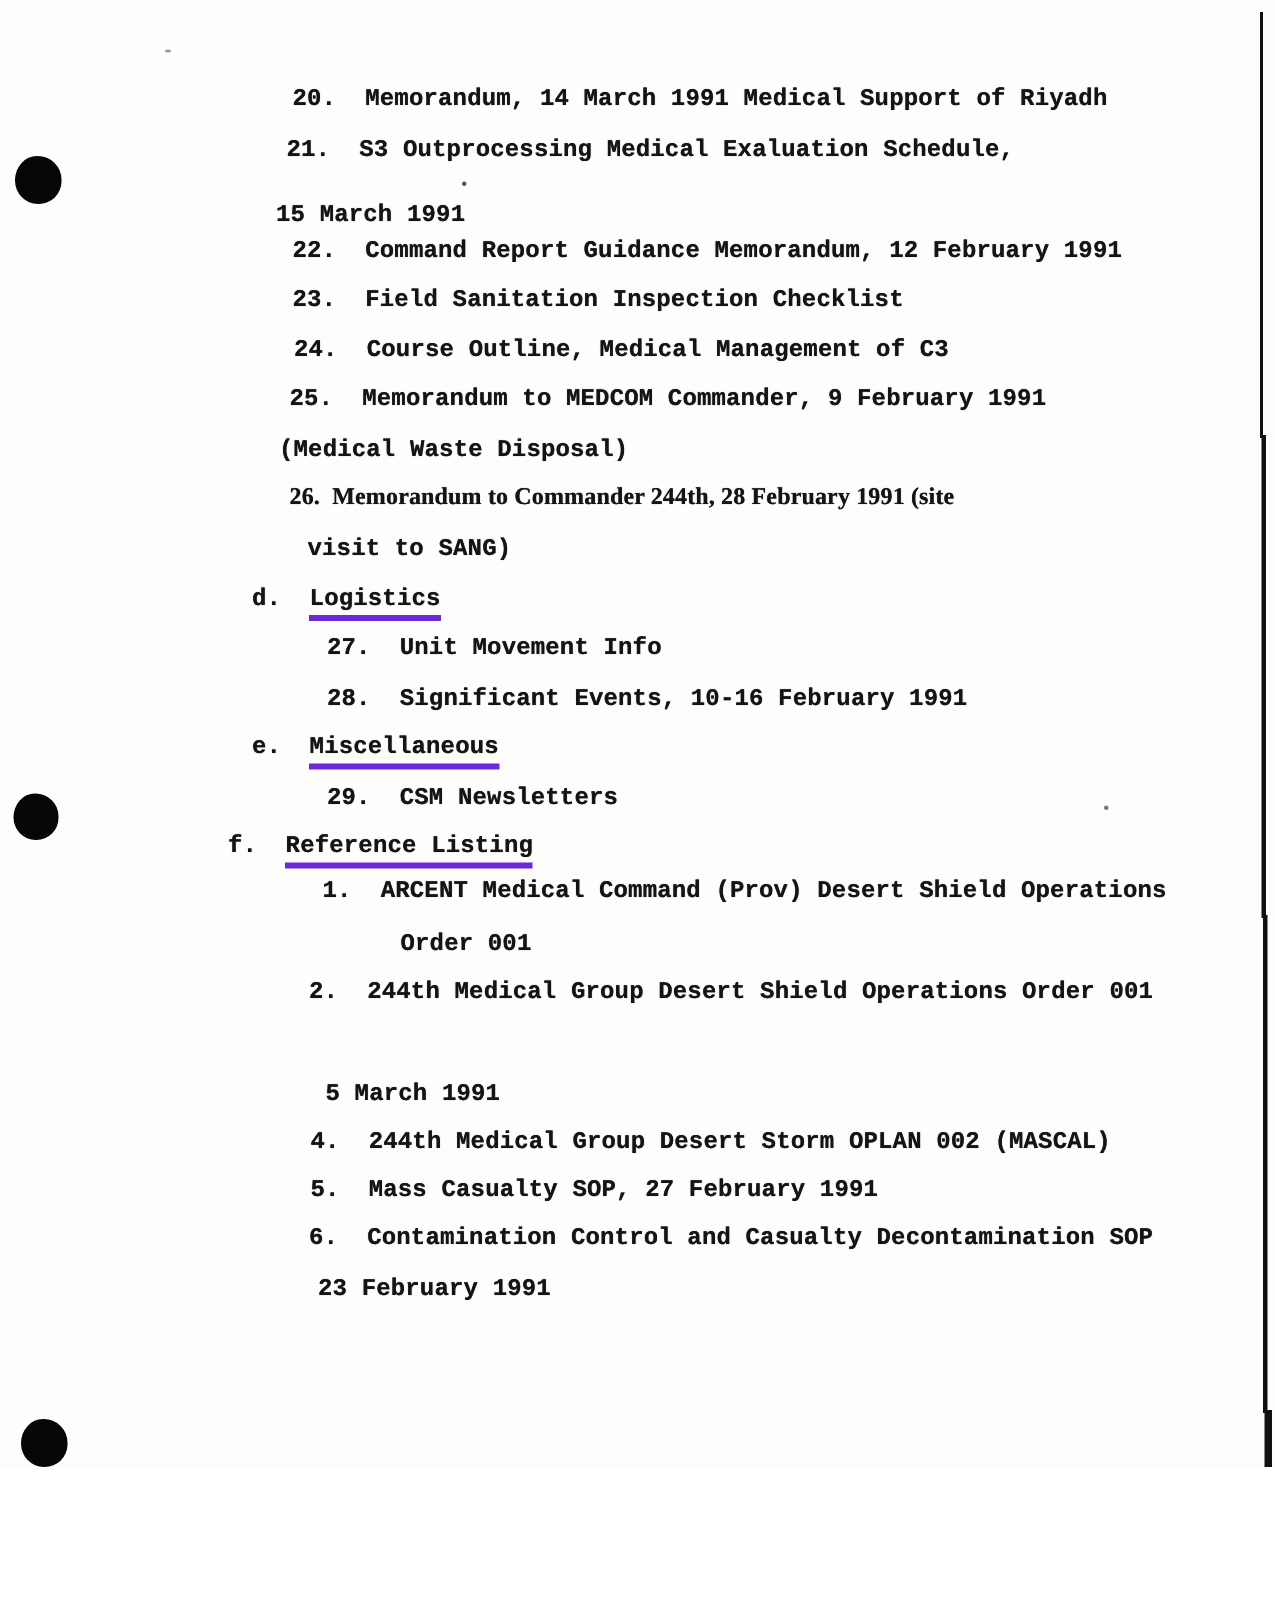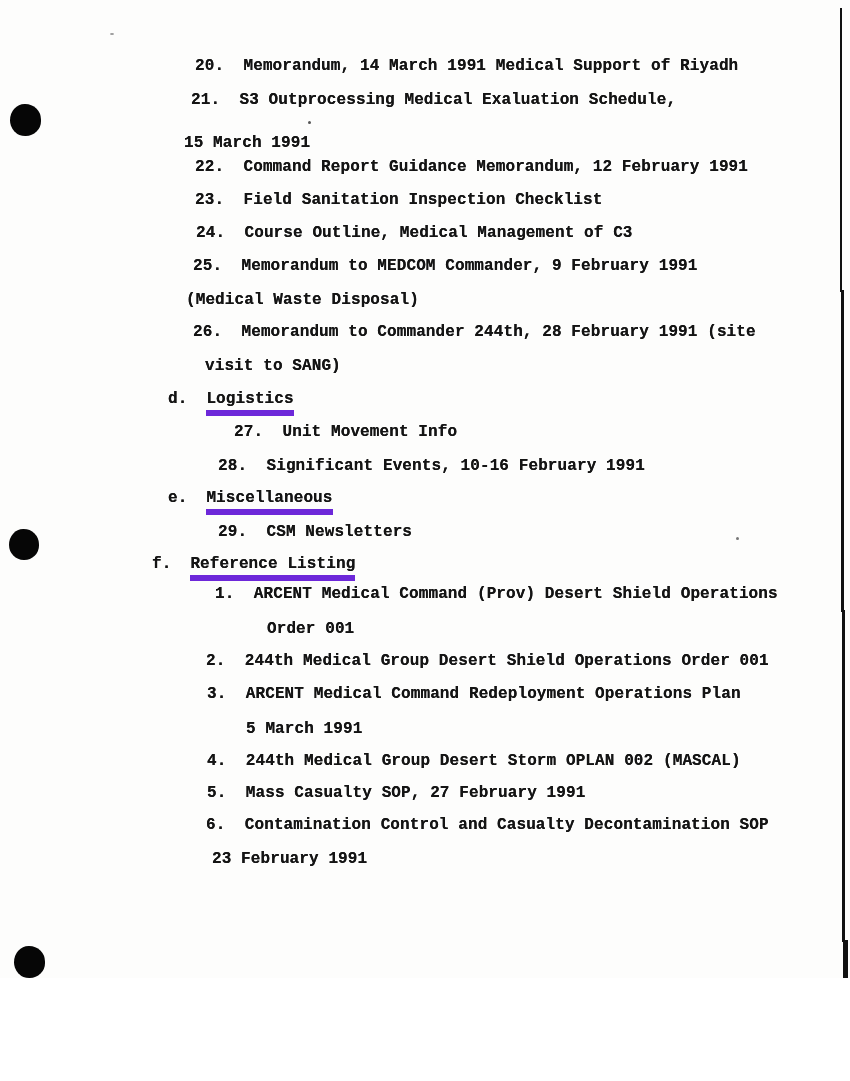--- a/index.html
+++ b/index.html
@@ -20,21 +20,21 @@
     font-size: 16px;
     font-weight: bold;
     color: #141414;
     line-height: 20px;
     letter-spacing: 0.1px;
     text-shadow: 0 0 0.5px #2a2a2a;
   }
   .sec-title {
     display: inline-block;
     margin-left: 19px;
-    border-bottom: 6px solid #6d28d9;
+    border-bottom: 4px solid #6d28d9;
     padding-bottom: 1px;
   }
   .hole {
     position: absolute;
     background: #060606;
     border-radius: 48% 52% 50% 50% / 52% 50% 48% 50%;
   }
   .edge-seg { position: absolute; background: #111111; }
   .speck { position: absolute; border-radius: 50%; }
 </style>
@@ -44,39 +44,38 @@
 <div class="page">
 
   <div class="line" style="left:195px; top:56px;">20.  Memorandum, 14 March 1991 Medical Support of Riyadh</div>
   <div class="line" style="left:191px; top:90px;">21.  S3 Outprocessing Medical Exaluation Schedule,</div>
   <div class="line" style="left:184px; top:133px;">15 March 1991</div>
   <div class="line" style="left:195px; top:157px;">22.  Command Report Guidance Memorandum, 12 February 1991</div>
   <div class="line" style="left:195px; top:190px;">23.  Field Sanitation Inspection Checklist</div>
   <div class="line" style="left:180px; top:223px;margin-left:16px;">24.  Course Outline, Medical Management of C3</div>
   <div class="line" style="left:193px; top:256px;">25.  Memorandum to MEDCOM Commander, 9 February 1991</div>
   <div class="line" style="left:186px; top:290px;">(Medical Waste Disposal)</div>
-  <div class="line" style="left:193px; top:322px;">26.  Memorandum to Commander 244th, 28 February 1991 (site</div>
+  <div class="line" style="left:193px; top:322px;font-family:Liberation Serif, serif;">26.  Memorandum to Commander 244th, 28 February 1991 (site</div>
   <div class="line" style="left:205px; top:356px;">visit to SANG)</div>
 
   <div class="line" style="left:168px; top:389px;"><span>d.</span><span class="sec-title">Logistics</span></div>
 
-  <div class="line" style="left:234px; top:422px;">27.  Unit Movement Info</div>
+  <div class="line" style="left:218px; top:422px;">27.  Unit Movement Info</div>
   <div class="line" style="left:218px; top:456px;">28.  Significant Events, 10-16 February 1991</div>
 
   <div class="line" style="left:168px; top:488px;"><span>e.</span><span class="sec-title">Miscellaneous</span></div>
 
   <div class="line" style="left:218px; top:522px;">29.  CSM Newsletters</div>
 
   <div class="line" style="left:152px; top:554px;"><span>f.</span><span class="sec-title">Reference Listing</span></div>
 
   <div class="line" style="left:215px; top:584px;">1.  ARCENT Medical Command (Prov) Desert Shield Operations</div>
   <div class="line" style="left:226px; top:619px;margin-left:41px;">Order 001</div>
   <div class="line" style="left:206px; top:651px;">2.  244th Medical Group Desert Shield Operations Order 001</div>
-  <div class="line" style="left:207px; top:684px;">3.  ARCENT Medical Command Redeployment Operations Plan</div>
-  <div class="line" style="left:217px; top:719px;margin-left:29px;">5 March 1991</div>
+  <div class="line" style="left:217px; top:719px;">5 March 1991</div>
   <div class="line" style="left:207px; top:751px;">4.  244th Medical Group Desert Storm OPLAN 002 (MASCAL)</div>
   <div class="line" style="left:207px; top:783px;">5.  Mass Casualty SOP, 27 February 1991</div>
   <div class="line" style="left:206px; top:815px;">6.  Contamination Control and Casualty Decontamination SOP</div>
   <div class="line" style="left:212px; top:849px;">23 February 1991</div>
 
   <div class="hole" style="left:10px; top:104px; width:31px; height:32px;"></div>
   <div class="hole" style="left:9px;  top:529px; width:30px; height:31px;"></div>
   <div class="hole" style="left:14px; top:946px; width:31px; height:32px;"></div>
 
   <div class="edge-seg" style="left:840px; top:8px;    width:2px; height:284px;"></div>

